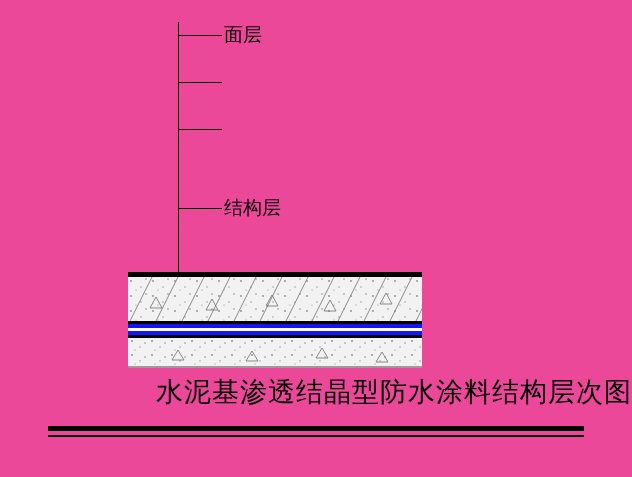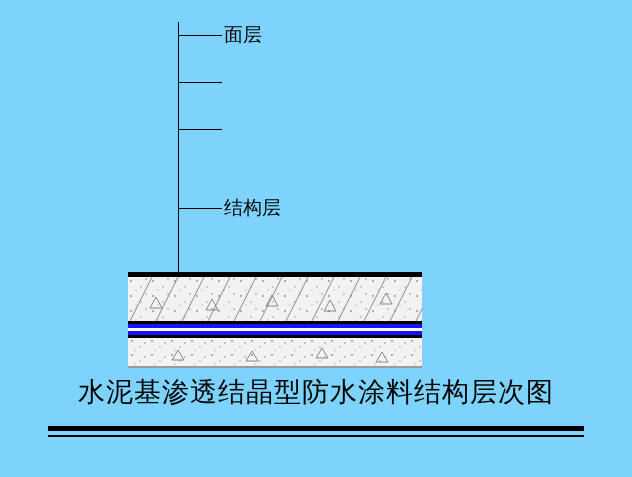--- a/index.html
+++ b/index.html
@@ -4,21 +4,21 @@
 <style>
   html, body {
     margin: 0;
     padding: 0;
     background: #ffffff;
   }
   #root {
     position: relative;
     width: 632px;
     height: 477px;
-    background: #7dd3fc;
+    background: #ec4899;
     font-family: "Liberation Sans", sans-serif;
     overflow: hidden;
   }
 
   
   .vline {
     position: absolute;
     background: #000000;
   }
   .hline {
@@ -81,21 +81,21 @@
   .hatch {
     position: absolute;
     inset: 0;
   }
 
   .title {
     position: absolute;
     left: 0;
     right: 0;
     top: 374px;
-    text-align: center;
+    text-align: right;
     font-family: Liberation Serif, serif;
     font-size: 27px;
     color: #000000;
     letter-spacing: 1px;
   }
 
   .rule {
     position: absolute;
     background: #000000;
   }

